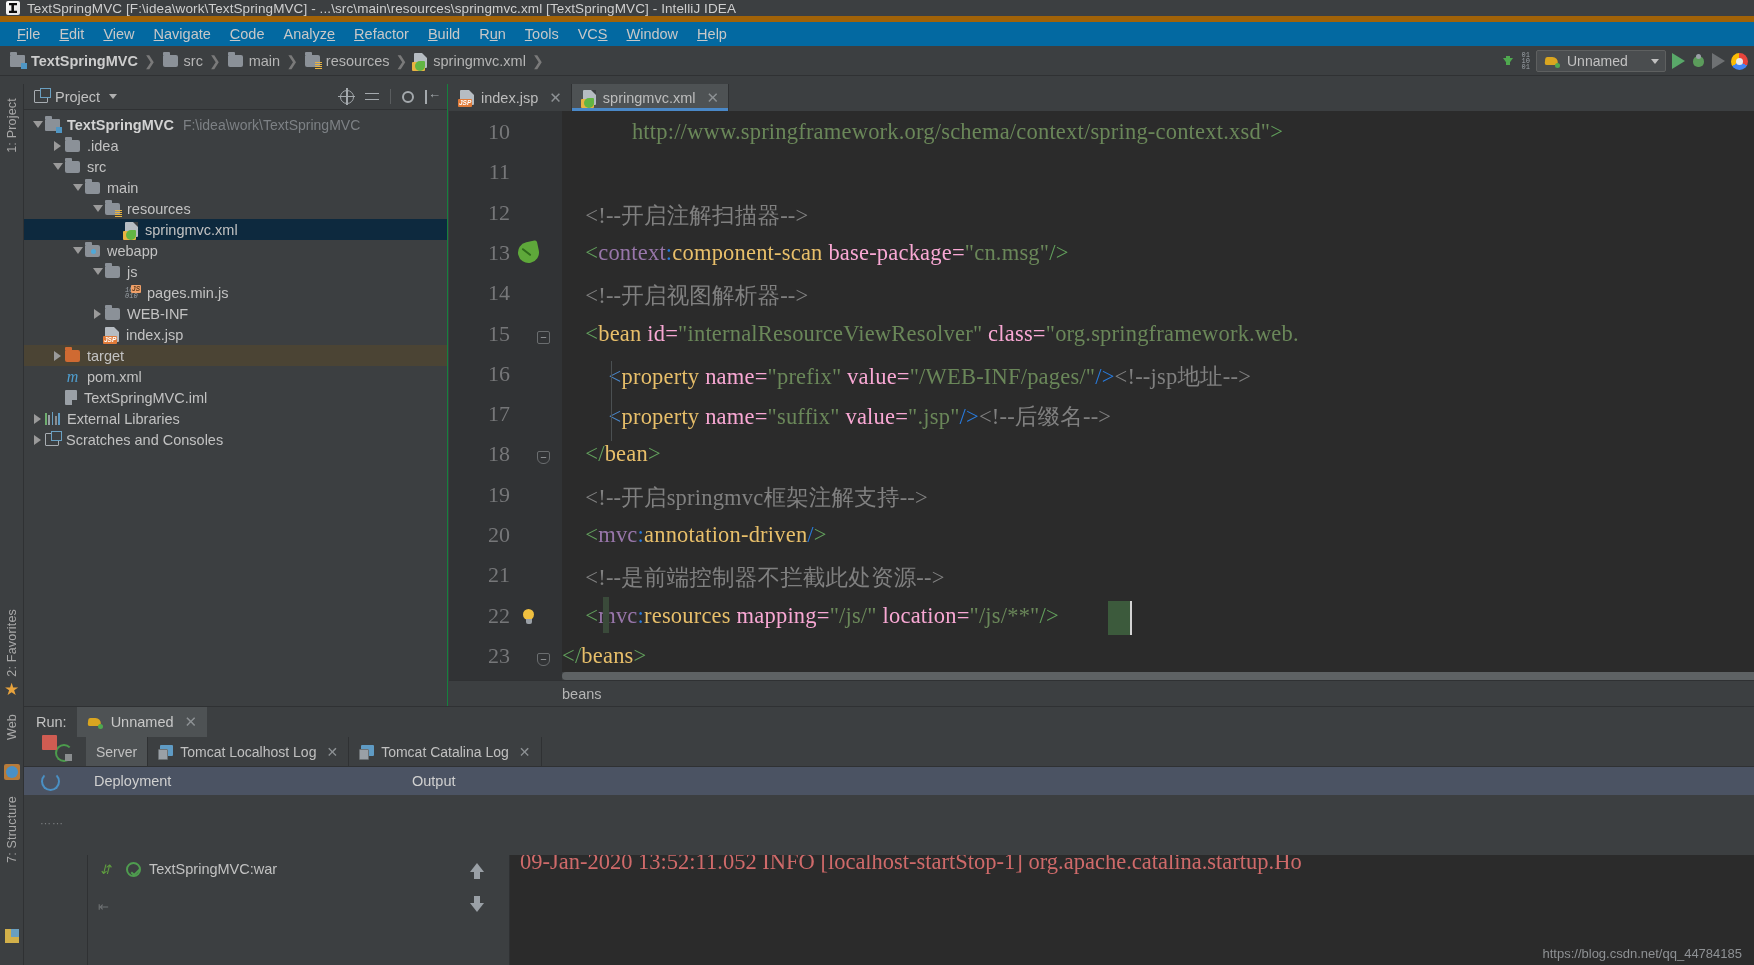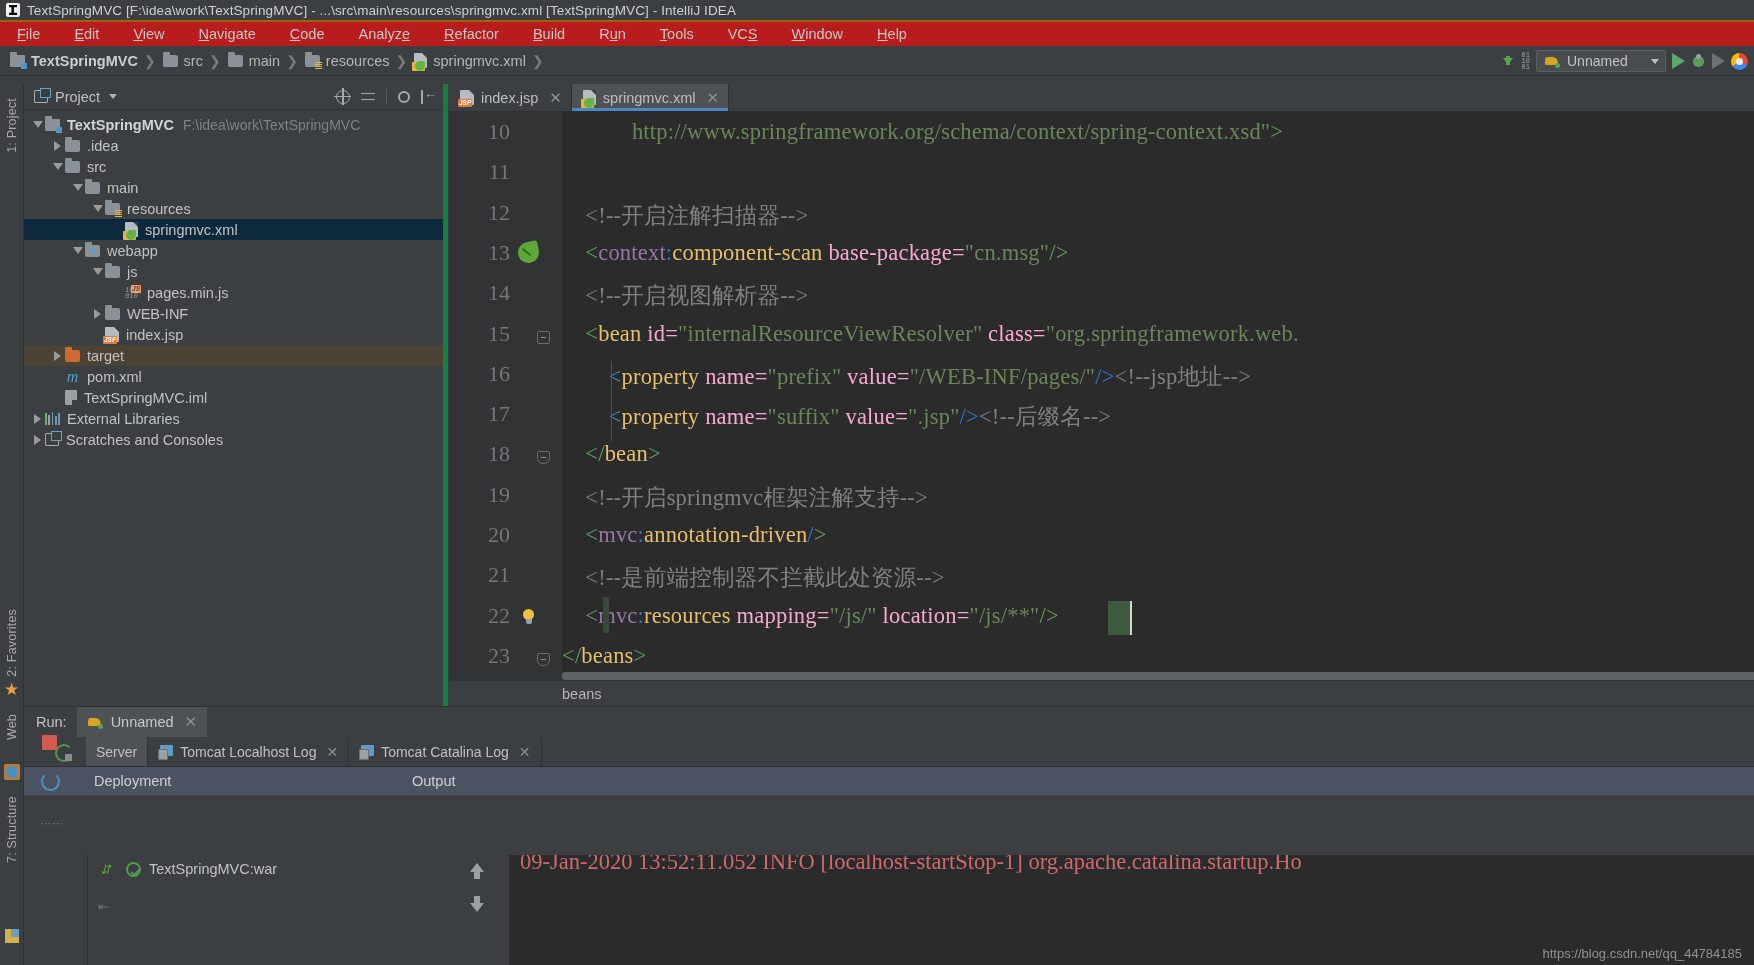--- a/index.html
+++ b/index.html
@@ -8,37 +8,37 @@
     background:#3c3f41;
     font-family:"Liberation Sans", sans-serif;
     font-size:15px; color:#bbbbbb;
     -webkit-font-smoothing:antialiased;
   }
   .app { position:relative; width:1754px; height:965px; }
 
   
   .titlebar {
     height:22px; background:#3c3f41; display:flex; align-items:center;
-    padding-left:6px; border-bottom:2px solid #a16207;
+    padding-left:6px; border-bottom:6px solid #a16207;
   }
   .tb-logo {
     width:14px; height:14px; margin-right:7px; border-radius:2px;
     background:linear-gradient(135deg,#ffffff 0%,#e0e0e0 100%);
     position:relative; flex:none;
   }
   .tb-logo::after {
     content:""; position:absolute; left:3px; top:2px; width:8px; height:10px;
     background:#0b0b0b; clip-path:polygon(0 0,100% 0,100% 22%,62% 22%,62% 78%,100% 78%,100% 100%,0 100%,0 78%,30% 78%,30% 22%,0 22%);
   }
   .tb-title { font-size:13.5px; color:#cfcfcf; white-space:nowrap; letter-spacing:.1px; }
 
   
   .menubar {
-    height:24px; background:#b91c1c; display:flex; align-items:center;
-    padding-left:8px; gap:16px;
+    height:24px; background:#0369a1; display:flex; align-items:center;
+    padding-left:8px; gap:1px;
   }
   .menu-item {
     font-size:14.5px; color:#c8c8c8; padding:2px 9px 3px 9px; white-space:nowrap;
     cursor:default;
   }
   .menu-item u { text-decoration:underline; }
 
   
   .navbar {
     height:30px; background:#3c3f41; display:flex; align-items:center;
@@ -90,21 +90,21 @@
   .chrome-ico::after { content:""; position:absolute; left:5px; top:5px; width:7px; height:7px; border-radius:50%; background:#e8eaed; }
 
   
   .vstrip { position:absolute; left:0; width:24px; background:#3c3f41; border-right:1px solid #2f3133; }
   .vlabel {
     writing-mode:vertical-rl; transform:rotate(180deg); font-size:12.5px; color:#a8a8a8;
     white-space:nowrap; letter-spacing:.2px;
   }
 
   
-  .project-panel { position:absolute; left:24px; top:84px; width:424px; bottom:259px; background:#3c3f41; border-right:5px solid #15803d; }
+  .project-panel { position:absolute; left:24px; top:84px; width:424px; bottom:259px; background:#3c3f41; border-right:1px solid #15803d; }
   .pp-head { height:26px; display:flex; align-items:center; padding:0 6px 0 10px; border-bottom:1px solid #2f3133; }
   .pp-title { font-size:14.5px; color:#c0c0c0; margin-left:7px; }
   .pp-caret { width:0;height:0;border-left:4px solid transparent;border-right:4px solid transparent;border-top:5px solid #b0b0b0; margin-left:9px; }
   .pp-tools { margin-left:auto; display:flex; align-items:center; gap:11px; padding-right:2px; }
   .t-ico { width:14px; height:14px; position:relative; color:#a4a9ad; }
   .crosshair { border:1.6px solid #a4a9ad; border-radius:50%; }
   .crosshair::before,.crosshair::after{ content:""; position:absolute; background:#a4a9ad; }
   .crosshair::before{ left:-3px; top:5px; width:17px; height:1.6px; }
   .crosshair::after{ left:5px; top:-3px; width:1.6px; height:17px; }
   .collapse::before{ content:""; position:absolute; left:0; top:3px; width:14px; height:1.6px; background:#a4a9ad; }

